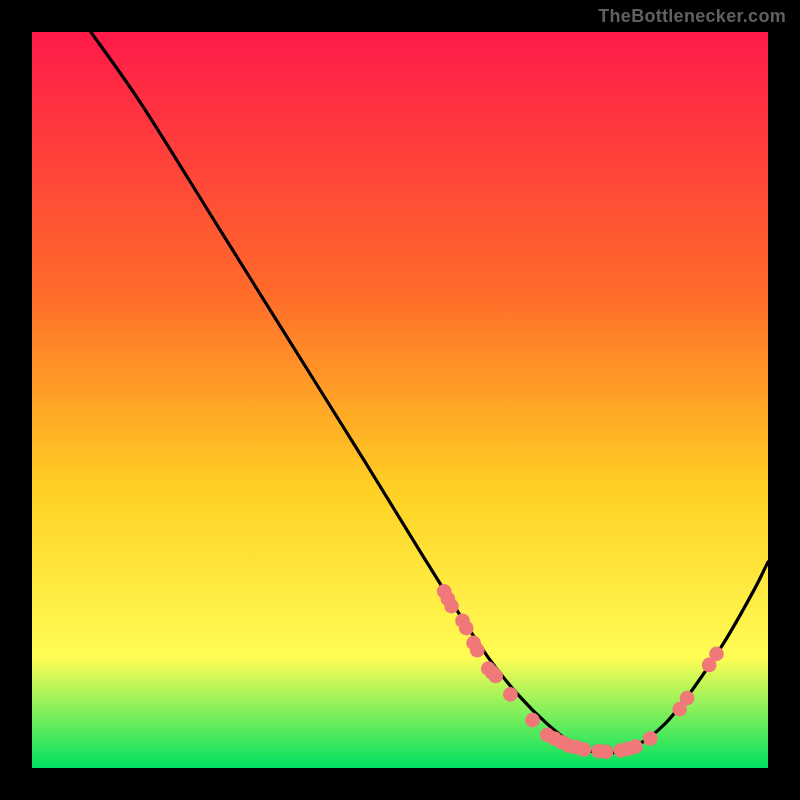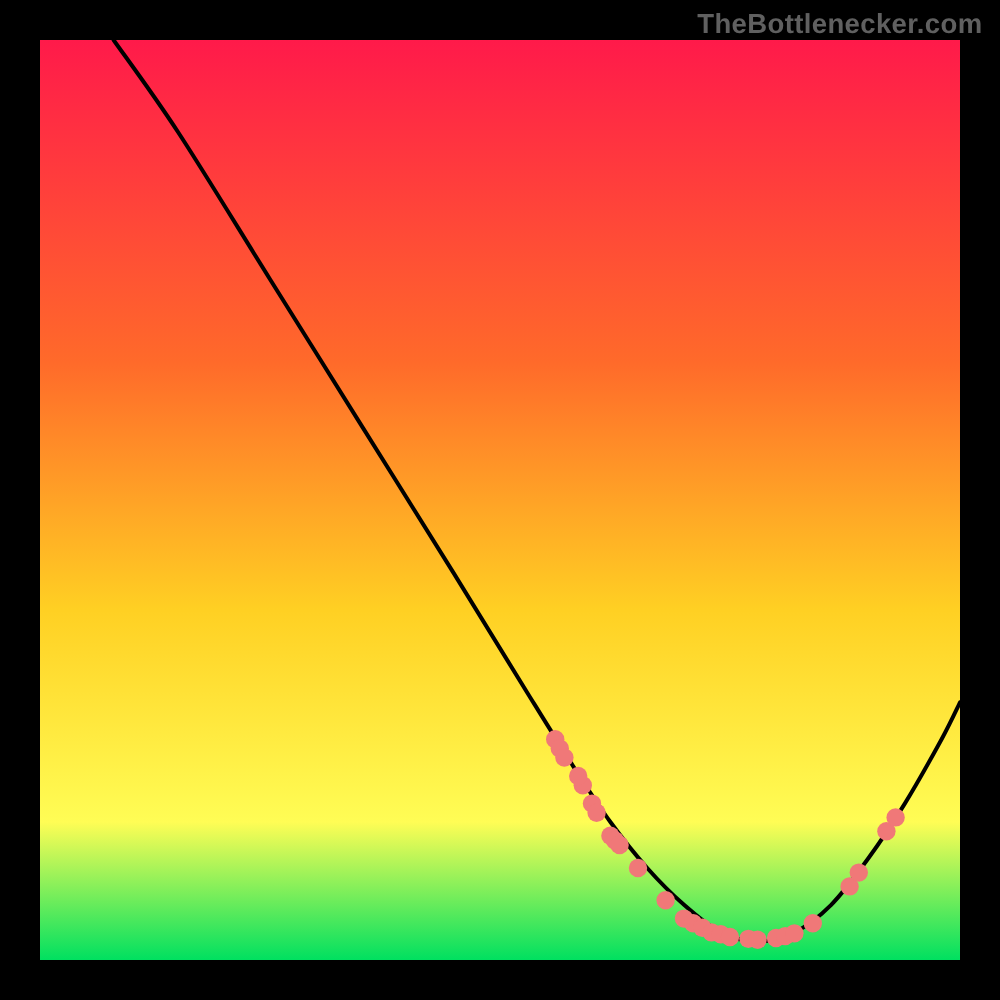--- a/index.html
+++ b/index.html
@@ -22,21 +22,21 @@
     left: 32px;
     top: 32px;
     width: 736px;
     height: 736px;
   }
   .attribution {
     position: absolute;
     top: 6px;
     right: 14px;
     color: #606060;
-    font-size: 22px;
+    font-size: 18px;
     font-weight: bold;
     letter-spacing: 0.3px;
     z-index: 20;
     user-select: none;
   }
   svg {
     display: block;
   }
 </style>
 </head>

